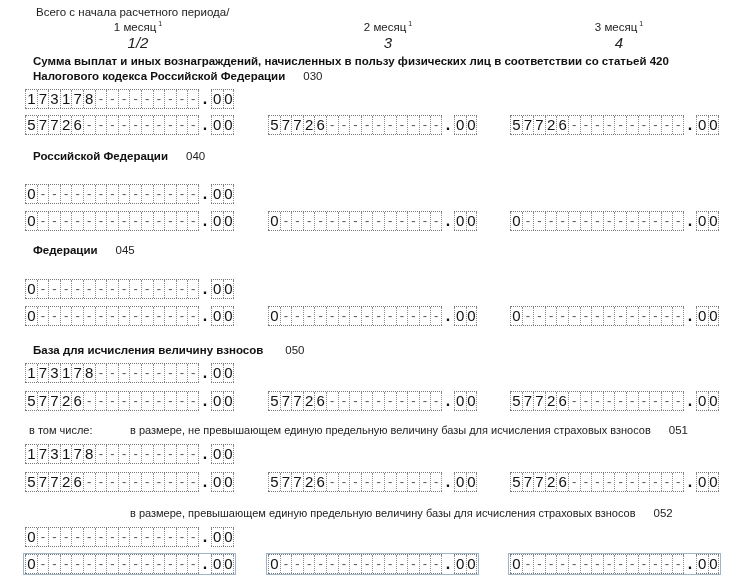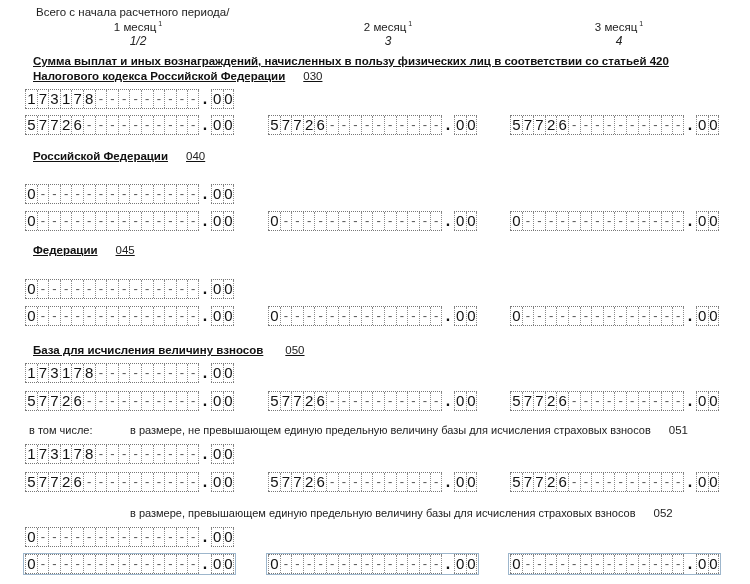--- a/index.html
+++ b/index.html
@@ -1,22 +1,22 @@
 <!DOCTYPE html>
 <html><head>
 <meta charset="utf-8">
 <style>
   html, body { margin:0; padding:0; background:#ffffff; }
   body { width:750px; height:584px; position:relative; overflow:hidden;
          font-family:"Liberation Sans", sans-serif; color:#111; }
   .abs { position:absolute; }
   .hdr { font-size:11.5px; color:#222; }
   .sup { font-size:7px; vertical-align:super; margin-left:2px; }
-  .colnum { font-size:12px; font-style:italic; color:#222; text-align:center; }
-  .title { font-size:11.5px; font-weight:bold; line-height:15px; color:#111;text-decoration:underline; }
+  .colnum { font-size:15px; font-style:italic; color:#222; text-align:center; }
+  .title { font-size:11.5px; font-weight:bold; line-height:15px; color:#111; }
   .title .code, .code { font-weight:normal; font-size:11.5px; margin-left:18px; color:#222; }
   .plain { font-size:11px; color:#222; }
   .field { position:absolute; display:flex; align-items:center; height:18px; }
   .cells { display:flex; border-top:1px dotted #777; border-bottom:1px dotted #777; height:18px; }
   .cell { width:11.6px; height:18px; border-left:1px dotted #8a8a8a; box-sizing:border-box;
           font-family:"Liberation Sans", sans-serif; font-size:15px; line-height:18px;
           text-align:center; color:#111; }
   .cells .cell:last-child { border-right:1px dotted #8a8a8a; }
   .cell.dash { color:#555; font-size:13px; }
   .dot { width:12px; text-align:center; font-size:16px; font-weight:bold; line-height:18px; }

